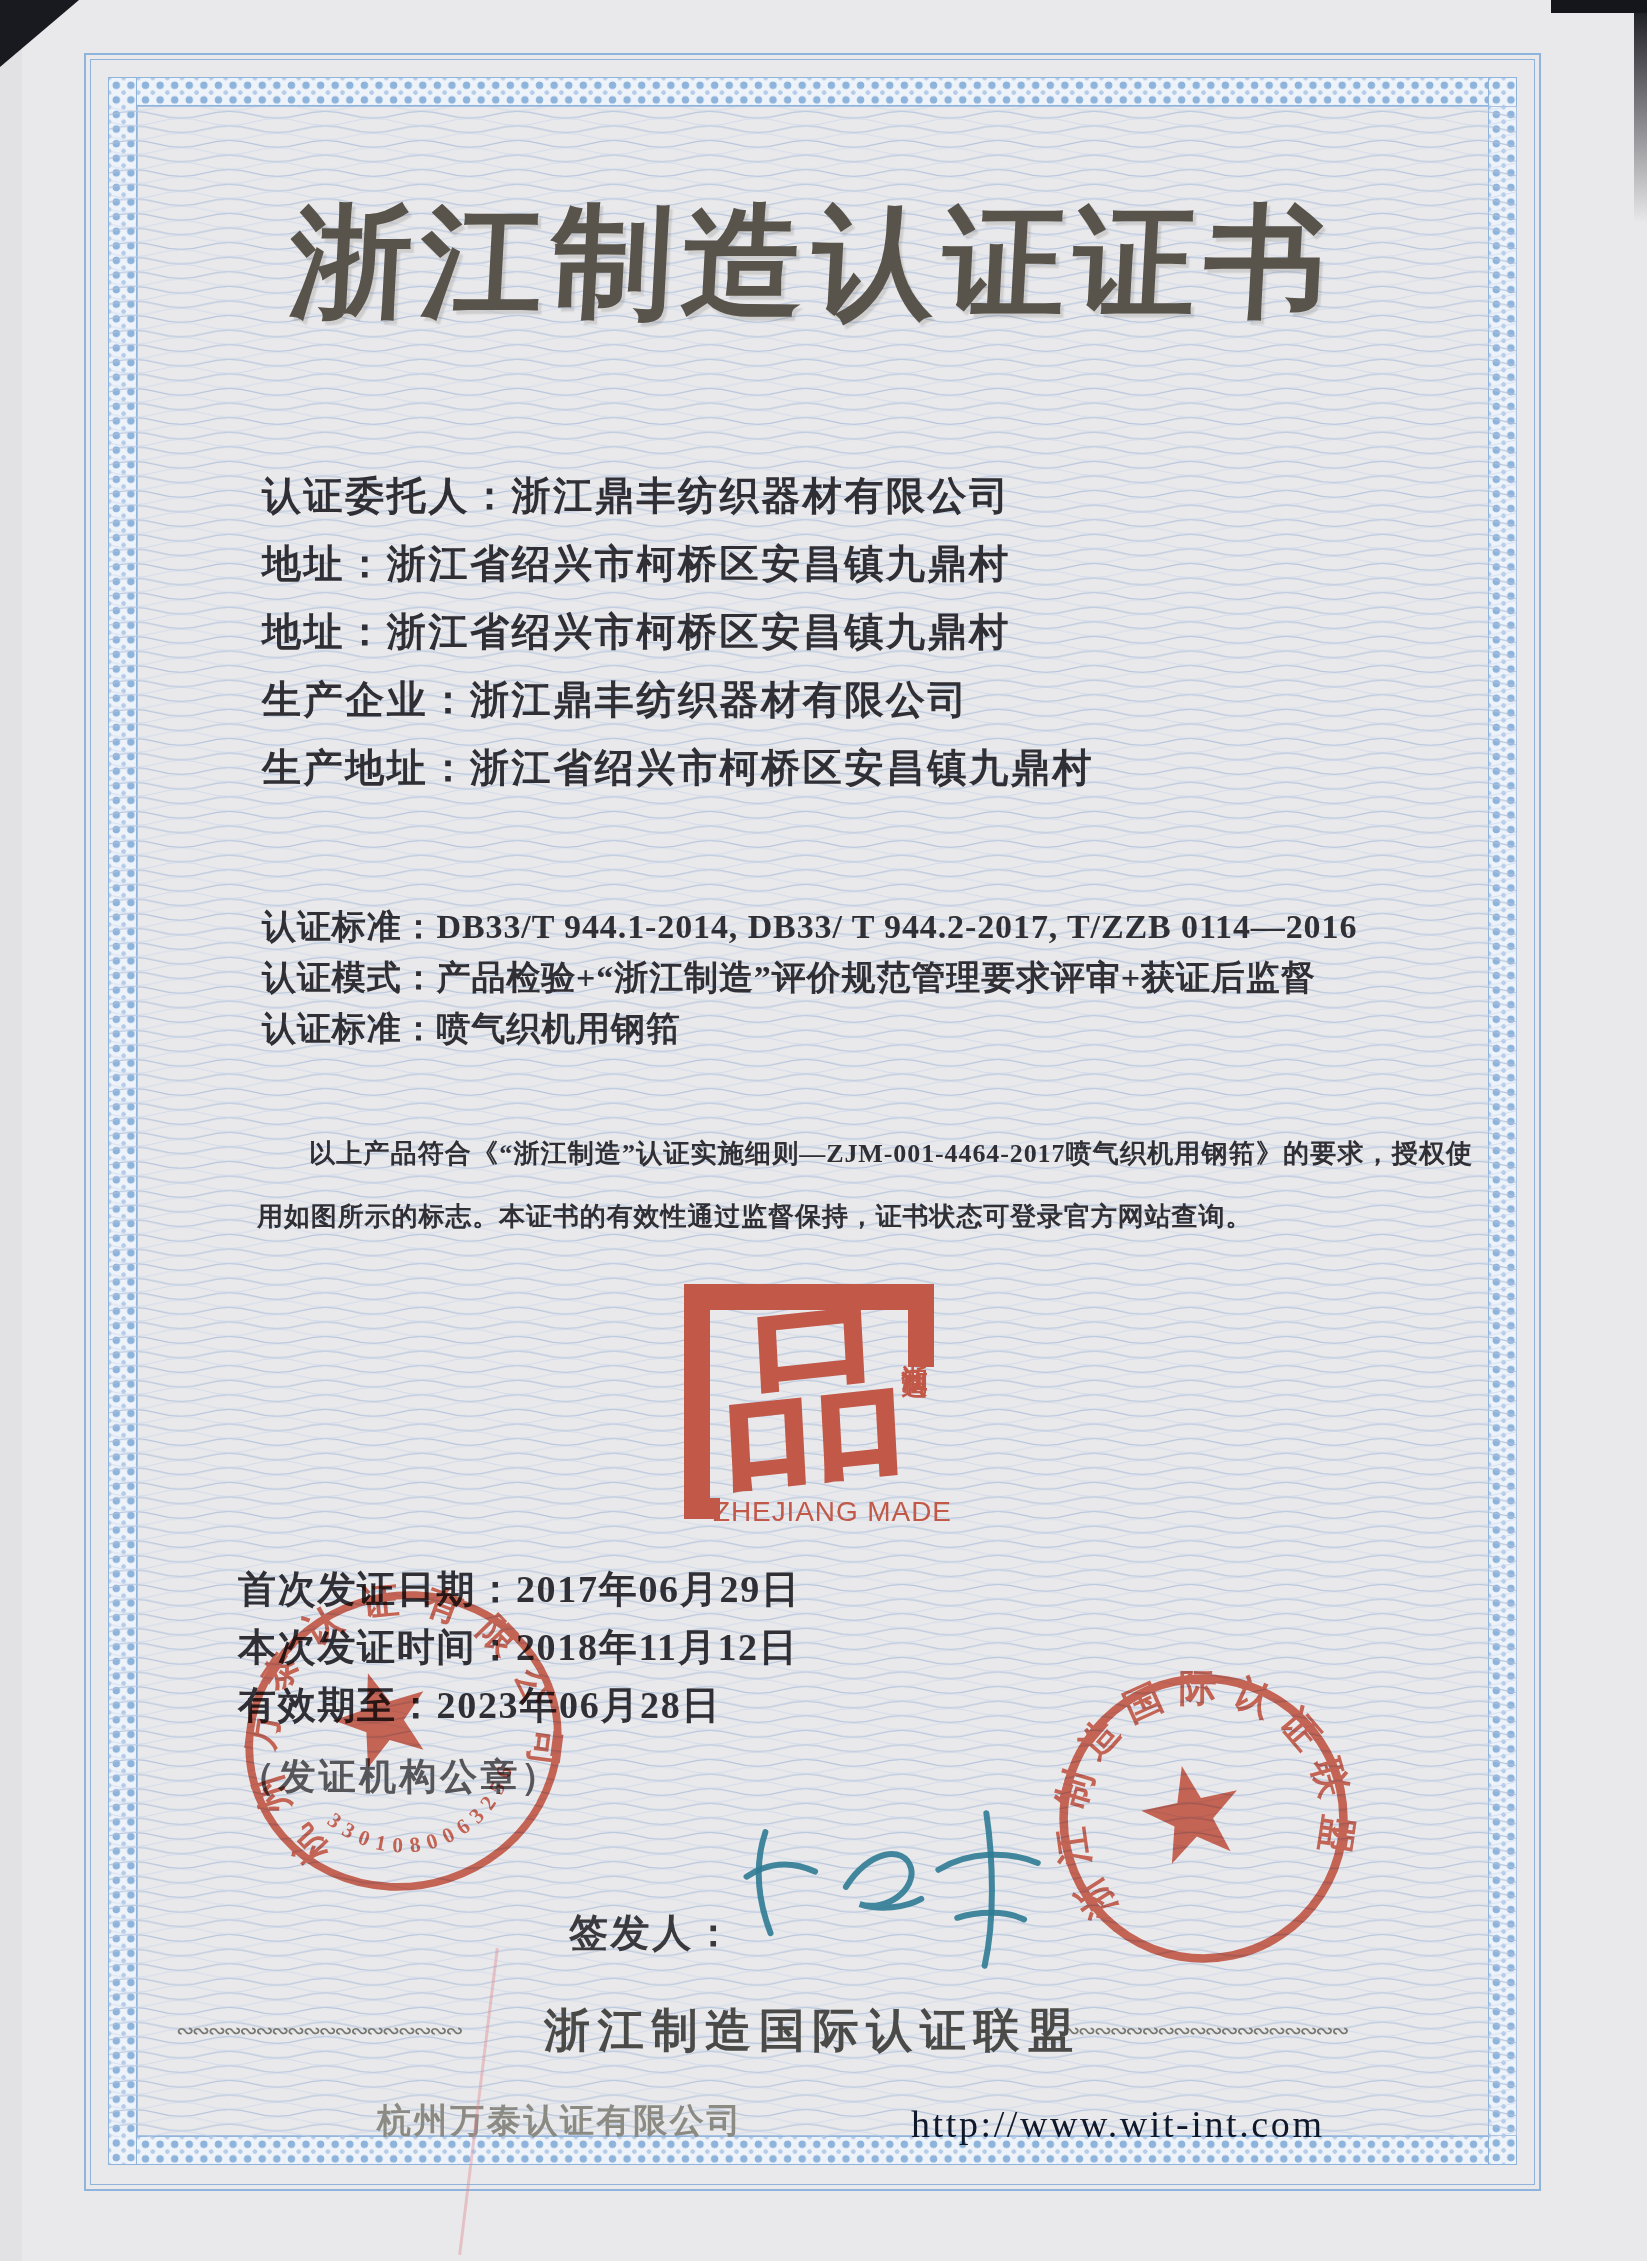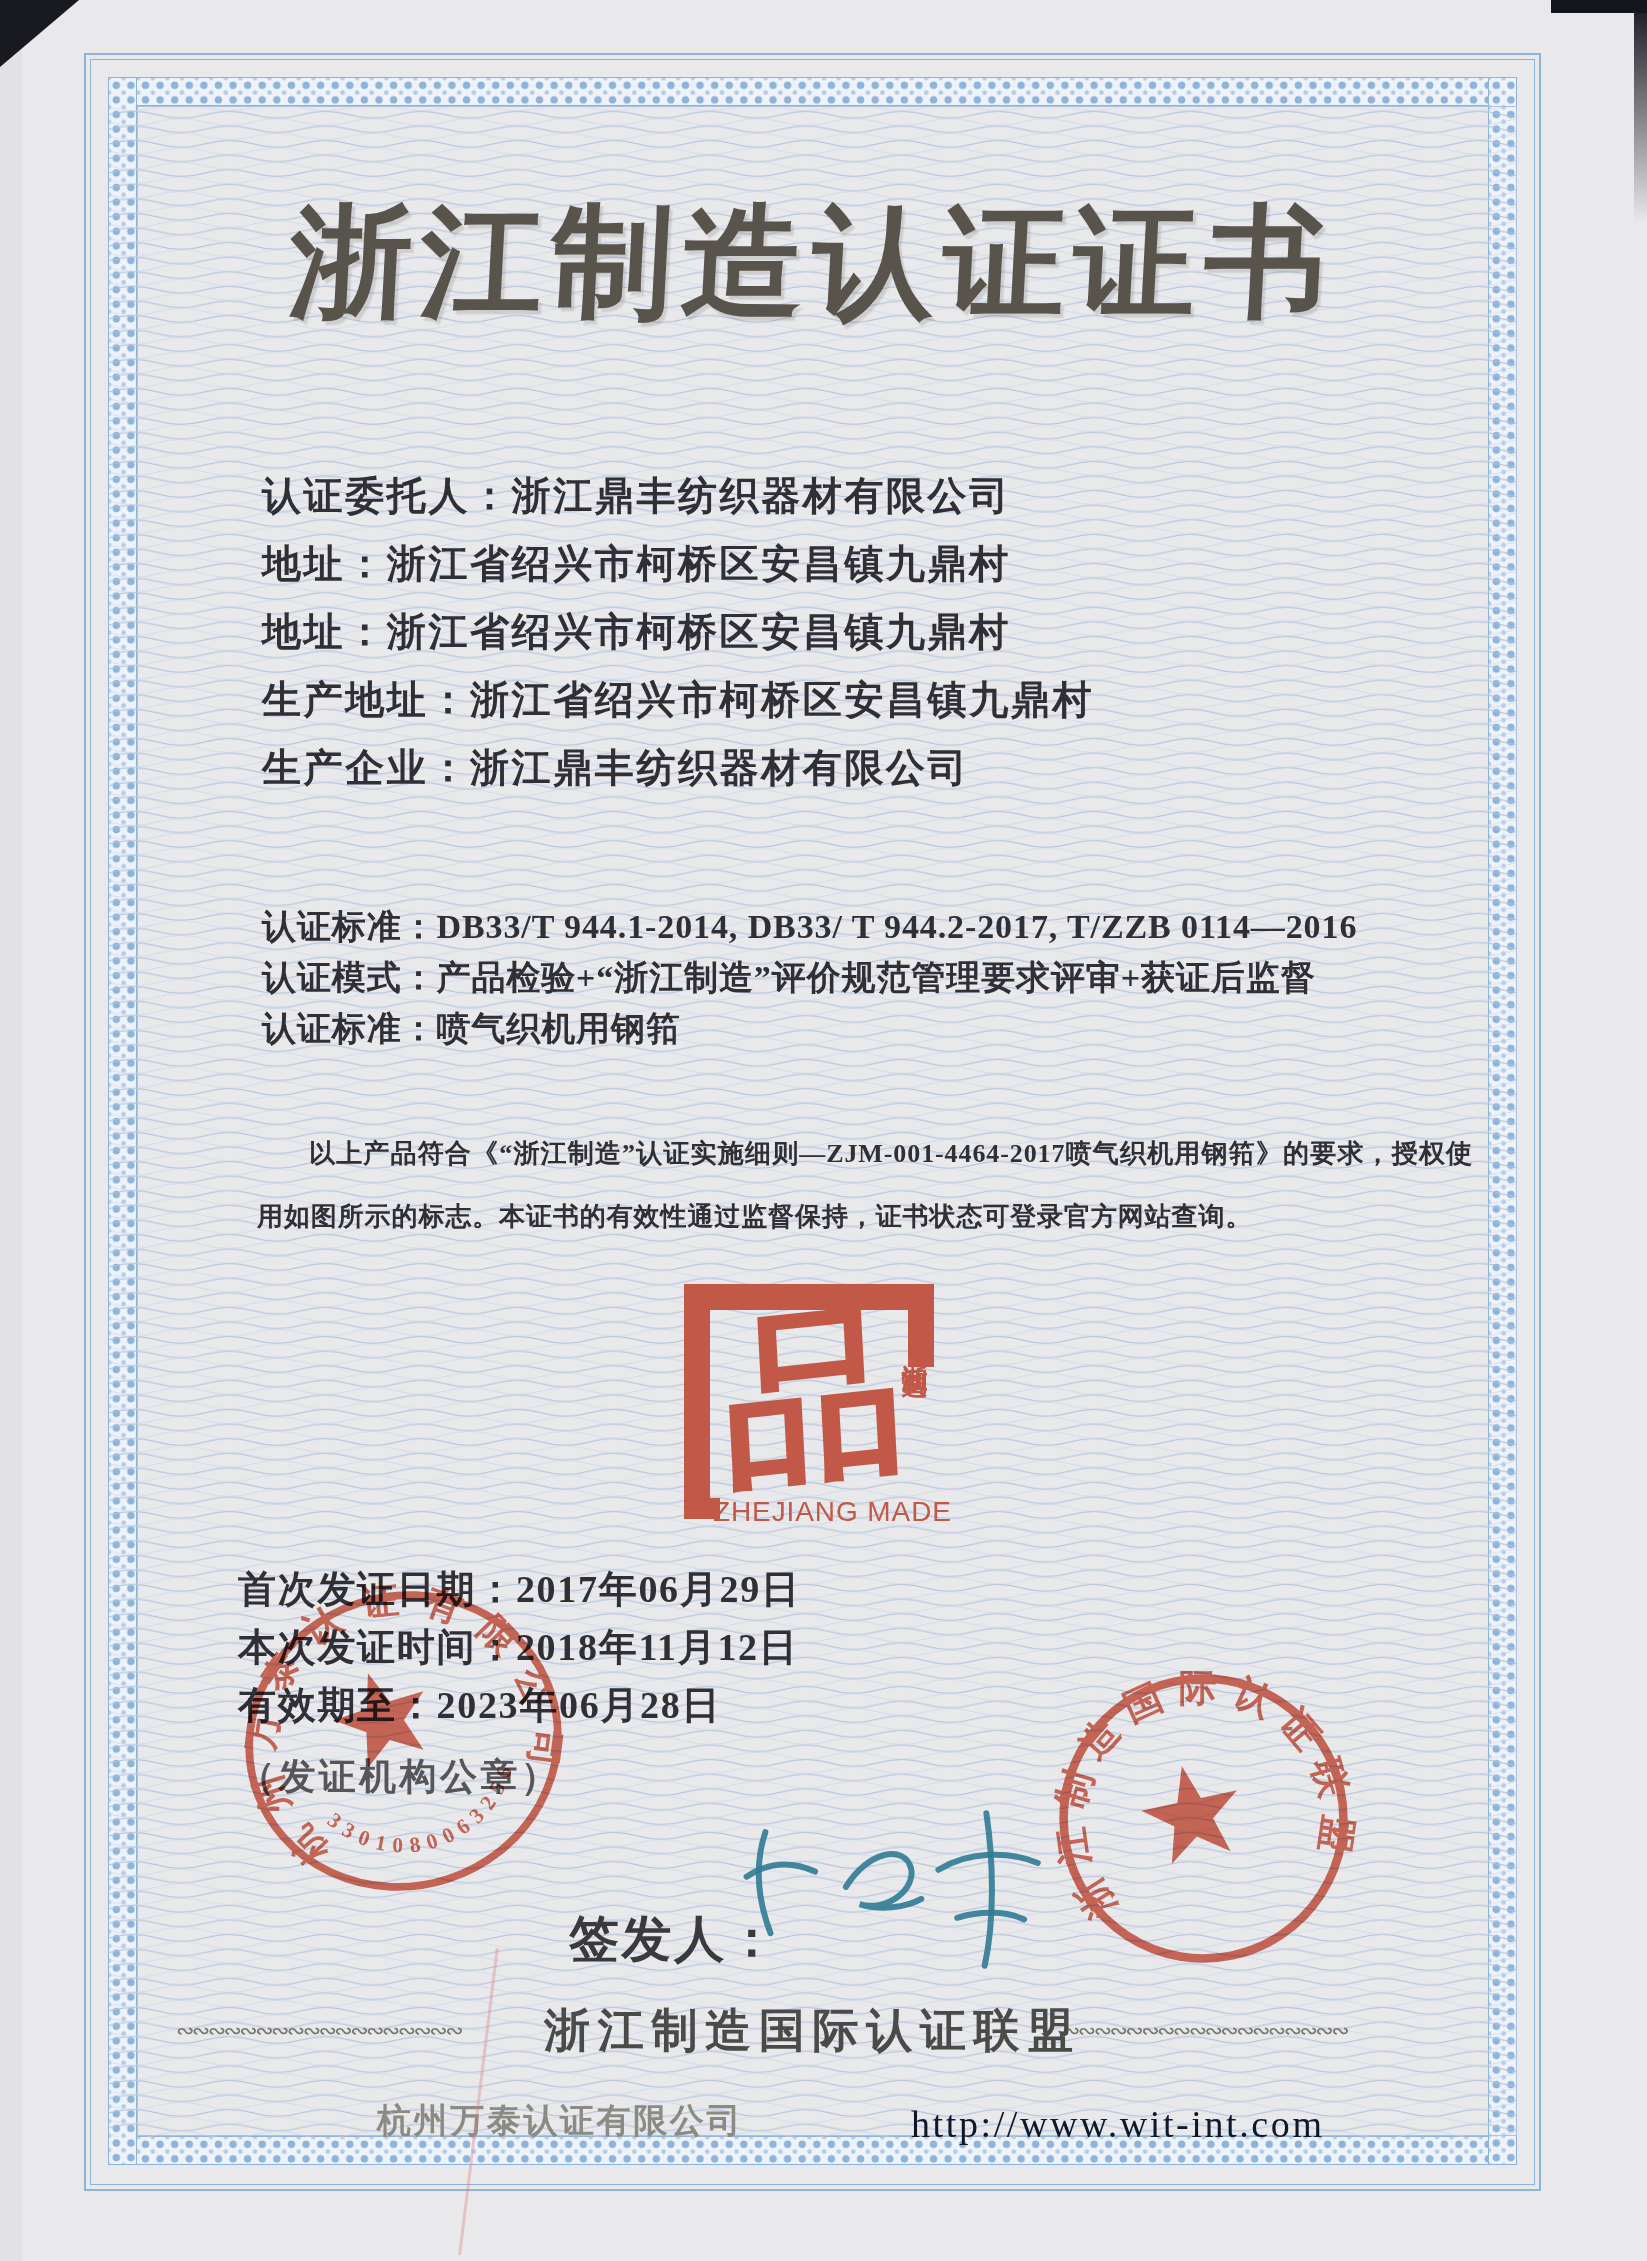--- a/index.html
+++ b/index.html
@@ -54,21 +54,21 @@
   .cert-line{left:84px;top:360px;width:1457px;text-align:center;font-size:41px;
     font-weight:bold;color:#35353b;letter-spacing:1.7px;}
   .cert-line .code{font-family:"Liberation Sans","DejaVu Sans",sans-serif;
     font-size:43px;letter-spacing:1.7px;color:#3c3c42;}
   .fields{left:262px;top:462px;width:1218px;font-size:39px;font-weight:bold;line-height:68px;letter-spacing:2.6px;}
   .specs{left:262px;top:901px;width:1227px;font-size:34px;font-weight:bold;line-height:51px;letter-spacing:0.9px;}
   .para{left:257px;top:1122px;width:1216px;font-size:26px;line-height:63px;
     text-align:justify;text-indent:2em;font-weight:bold;letter-spacing:0.9px;}
   .dates{left:238px;top:1560px;width:772px;font-size:38px;font-weight:bold;line-height:58px;letter-spacing:1.7px;}
   .seal-note{left:238px;top:1752px;font-size:37px;font-weight:bold;color:#55555a;letter-spacing:3.4px;}
-  .issuer{left:569px;top:1906px;font-size:50px;font-weight:bold;color:#3a3a3e;letter-spacing:2.6px;}
+  .issuer{left:569px;top:1906px;font-size:39px;font-weight:bold;color:#3a3a3e;letter-spacing:2.6px;}
   
   .logo{left:684px;top:1284px;width:250px;height:237px;z-index:3;}
   .logo > div{position:absolute;}
   .logo-topbar{left:0;top:0;width:250px;height:26px;background:var(--logo-red);}
   .logo-rightstub{right:0;top:0;width:26px;height:83px;background:var(--logo-red);}
   .logo-leftbar{left:0;top:0;width:26px;height:235px;background:var(--logo-red);}
   .logo-foot{left:0;top:214px;width:36px;height:20.6px;background:var(--logo-red);}
   .logo-pin{left:33px;top:17px;width:193px;height:199px;font-size:182px;line-height:193px;
     font-weight:bold;color:var(--logo-red);text-align:center;transform:rotate(-6deg) skewX(-3deg);}
   .logo-vert{left:214px;top:60px;height:120px;writing-mode:vertical-rl;font-size:26px;
@@ -123,22 +123,22 @@
     <rect width="1641" height="2366" fill="url(#wv1)" opacity="0.85"></rect>
     <rect width="1641" height="2366" fill="url(#wv2)" opacity="0.7"></rect>
   </svg>
 
   <div class="abs title">浙江制造认证证书</div>
 
   <div class="abs fields">
     <div>认证委托人：浙江鼎丰纺织器材有限公司</div>
     <div>地址：浙江省绍兴市柯桥区安昌镇九鼎村</div>
     <div>地址：浙江省绍兴市柯桥区安昌镇九鼎村</div>
+    <div>生产企业：浙江鼎丰纺织器材有限公司</div>
     <div>生产地址：浙江省绍兴市柯桥区安昌镇九鼎村</div>
-    <div>生产企业：浙江鼎丰纺织器材有限公司</div>
   </div>
 
   <div class="abs specs">
     <div>认证标准：DB33/T 944.1-2014, DB33/ T 944.2-2017, T/ZZB 0114—2016</div>
     <div>认证模式：产品检验+“浙江制造”评价规范管理要求评审+获证后监督</div>
     <div>认证标准：喷气织机用钢筘</div>
   </div>
 
   <p class="abs para">以上产品符合《“浙江制造”认证实施细则—ZJM-001-4464-2017喷气织机用钢筘》的要求，授权使用如图所示的标志。本证书的有效性通过监督保持，证书状态可登录官方网站查询。</p>
 

